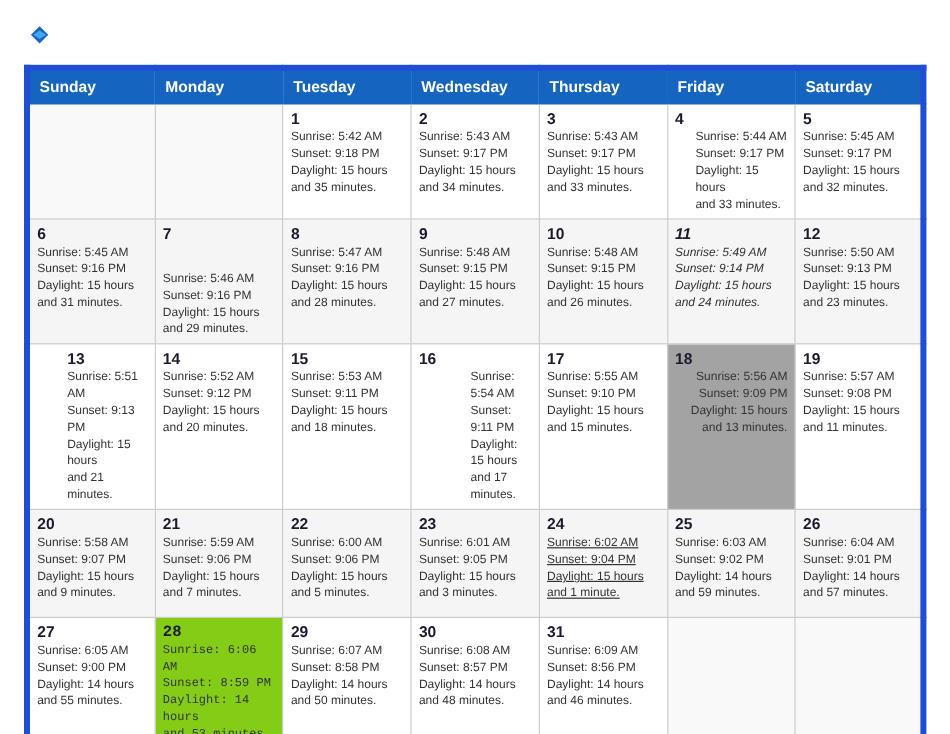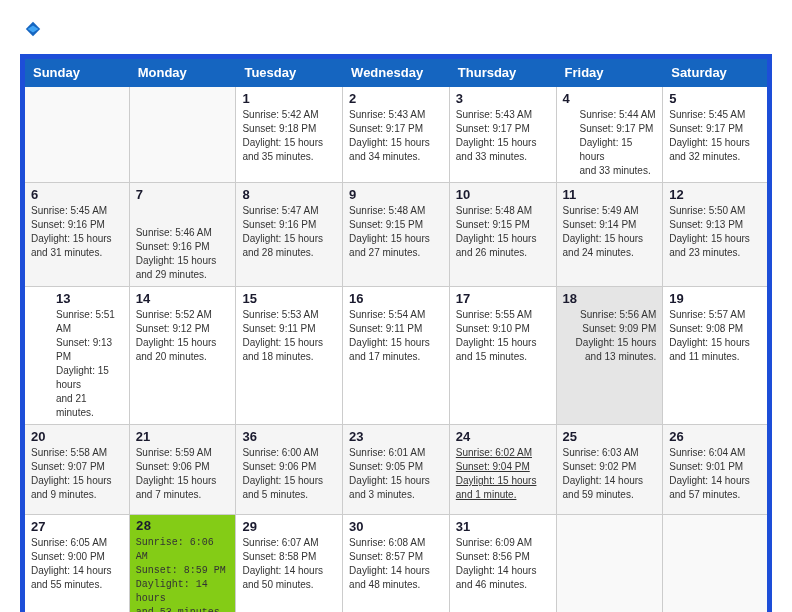--- a/index.html
+++ b/index.html
@@ -198,21 +198,21 @@
 Daylight: 15 hours
 and 27 minutes.</div>
         </td>
         <td style="background: rgb(245, 245, 245);">
           <span class="day-number">10</span>
           <div class="day-info" style="white-space: pre-line;">Sunrise: 5:48 AM
 Sunset: 9:15 PM
 Daylight: 15 hours
 and 26 minutes.</div>
         </td>
-        <td style="background: rgb(245, 245, 245);">
+        <td style="background: rgb(245, 245, 245); font-style: italic;">
           <span class="day-number">11</span>
           <div class="day-info" style="white-space: pre-line;">Sunrise: 5:49 AM
 Sunset: 9:14 PM
 Daylight: 15 hours
 and 24 minutes.</div>
         </td>
         <td style="background: rgb(245, 245, 245);">
           <span class="day-number">12</span>
           <div class="day-info" style="white-space: pre-line;">Sunrise: 5:50 AM
 Sunset: 9:13 PM
@@ -237,33 +237,33 @@
         </td>
         <td style="background: rgb(255, 255, 255);">
           <span class="day-number">15</span>
           <div class="day-info" style="white-space: pre-line;">Sunrise: 5:53 AM
 Sunset: 9:11 PM
 Daylight: 15 hours
 and 18 minutes.</div>
         </td>
         <td style="background: rgb(255, 255, 255);">
           <span class="day-number">16</span>
-          <div class="day-info" style="white-space: pre-line;">Sunrise: 5:54 AM
+          <div class="day-info" style="white-space: pre-line; margin-left: 43px;">Sunrise: 5:54 AM
 Sunset: 9:11 PM
 Daylight: 15 hours
 and 17 minutes.</div>
         </td>
         <td style="background: rgb(255, 255, 255);">
           <span class="day-number">17</span>
           <div class="day-info" style="white-space: pre-line;">Sunrise: 5:55 AM
 Sunset: 9:10 PM
 Daylight: 15 hours
 and 15 minutes.</div>
         </td>
-        <td style="background: #e5e5e5;">
+        <td style="background: #a3a3a3;">
           <span class="day-number">18</span>
           <div class="day-info" style="white-space: pre-line; text-align: right;">Sunrise: 5:56 AM
 Sunset: 9:09 PM
 Daylight: 15 hours
 and 13 minutes.</div>
         </td>
         <td style="background: rgb(255, 255, 255);">
           <span class="day-number">19</span>
           <div class="day-info" style="white-space: pre-line;">Sunrise: 5:57 AM
 Sunset: 9:08 PM
@@ -280,21 +280,21 @@
 and 9 minutes.</div>
         </td>
         <td style="background: rgb(245, 245, 245);">
           <span class="day-number">21</span>
           <div class="day-info" style="white-space: pre-line;">Sunrise: 5:59 AM
 Sunset: 9:06 PM
 Daylight: 15 hours
 and 7 minutes.</div>
         </td>
         <td style="background: rgb(245, 245, 245);">
-          <span class="day-number">36</span>
+          <span class="day-number">22</span>
           <div class="day-info" style="white-space: pre-line;">Sunrise: 6:00 AM
 Sunset: 9:06 PM
 Daylight: 15 hours
 and 5 minutes.</div>
         </td>
         <td style="background: rgb(245, 245, 245);">
           <span class="day-number">23</span>
           <div class="day-info" style="white-space: pre-line;">Sunrise: 6:01 AM
 Sunset: 9:05 PM
 Daylight: 15 hours

